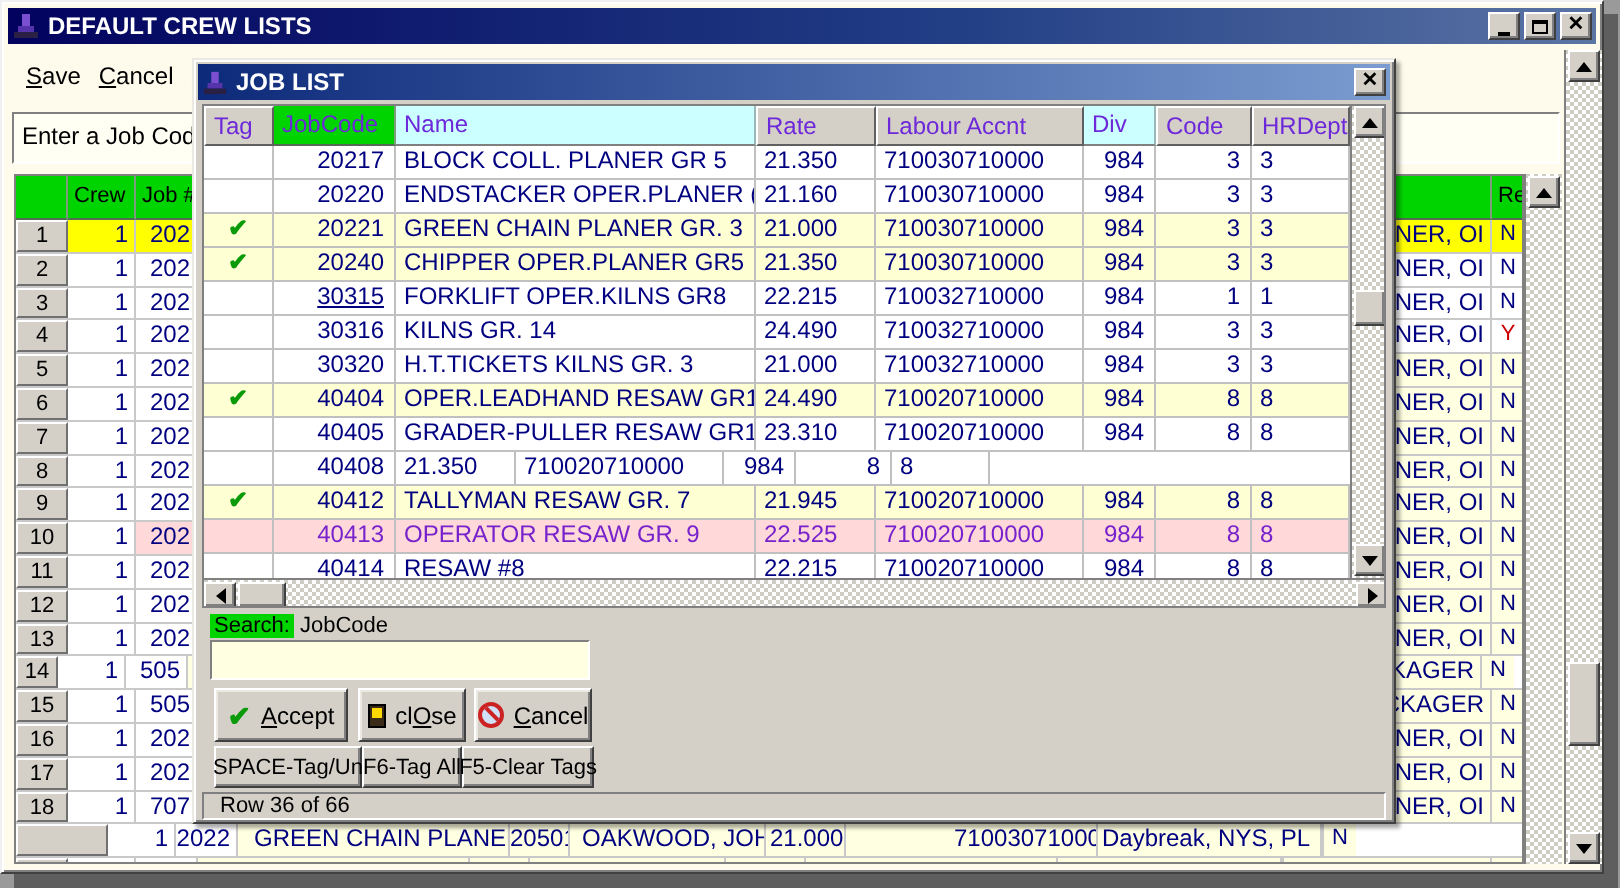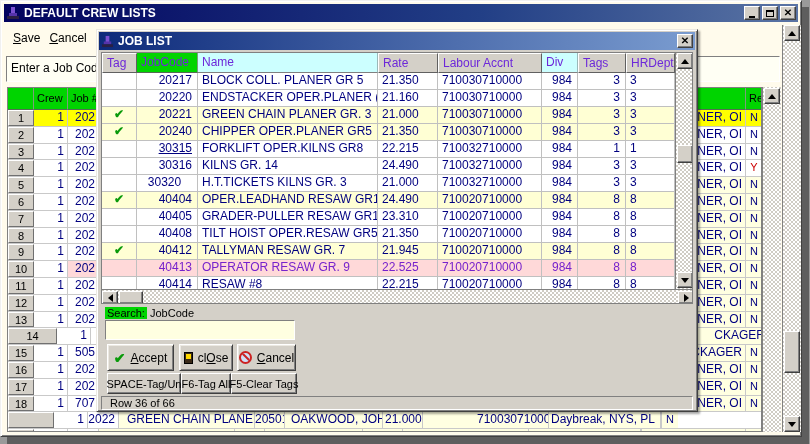--- a/index.html
+++ b/index.html
@@ -254,21 +254,21 @@
         </div>
         <div class="bgrow">
           <span class="bgc bnum" style="width: 26px;">13</span>
           <span class="bgc ar" style="width: 34px;">1</span>
           <span class="bgc ar" style="width: 31px;">202</span>
           <span class="bgc midcell" style="width: 543px; background: rgb(255, 255, 225);"></span>
           <span class="bgc ar" style="width: 104px; background: rgb(255, 255, 225);">ANER, OI</span>
           <span class="bgc" style="width: 16px; text-align: center; border-right: none; font-size: 11px; background: rgb(255, 255, 225);">N</span>
         </div>
         <div class="bgrow">
-          <span class="bgc bnum" style="width: 49px;">14</span>
+          <span class="bgc bnum" style="width: 21px;">14</span>
           <span class="bgc ar" style="width: 34px;">1</span>
           <span class="bgc ar" style="width: 31px;">505</span>
           <span class="bgc midcell" style="width: 543px; background: rgb(255, 255, 225);"></span>
           <span class="bgc ar" style="width: 104px; background: rgb(255, 255, 225);">CKAGER</span>
           <span class="bgc" style="width: 16px; text-align: center; border-right: none; font-size: 11px; background: rgb(255, 255, 225);">N</span>
         </div>
         <div class="bgrow">
           <span class="bgc bnum" style="width: 26px;">15</span>
           <span class="bgc ar" style="width: 34px;">1</span>
           <span class="bgc ar" style="width: 31px;">505</span>
@@ -362,21 +362,21 @@
     </div>
 
     <div id="dgrid">
       <div class="dhead">
         <span class="hbtn" style="width:35px">Tag</span>
         <span class="hgreen" style="width:61px">JobCode</span>
         <span class="hcyan" style="width:180px">Name</span>
         <span class="hbtn" style="width:60px">Rate</span>
         <span class="hbtn" style="width:104px">Labour Accnt</span>
         <span class="hcyan" style="width:36px">Div</span>
-        <span class="hbtn" style="width:48px">Tags</span>
+        <span class="hbtn" style="width:48px">Code</span>
         <span class="hbtn" style="width:49px">HRDept</span>
       </div>
       <div id="dlg-rows">
           <div class="drow">
             <span class="dc chk" style="width: 35px;"></span>
             <span class="dc arr" style="width: 61px;">20217</span>
             <span class="dc al" style="width: 180px;">BLOCK COLL. PLANER GR 5</span>
             <span class="dc al" style="width: 60px;">21.350</span>
             <span class="dc al" style="width: 104px;">710030710000</span>
             <span class="dc arr" style="width: 36px;">984</span>
@@ -428,21 +428,21 @@
             <span class="dc arr" style="width: 61px;">30316</span>
             <span class="dc al" style="width: 180px;">KILNS GR. 14</span>
             <span class="dc al" style="width: 60px;">24.490</span>
             <span class="dc al" style="width: 104px;">710032710000</span>
             <span class="dc arr" style="width: 36px;">984</span>
             <span class="dc arr" style="width: 48px;">3</span>
             <span class="dc al" style="width: 49px;">3</span>
           </div>
           <div class="drow">
             <span class="dc chk" style="width: 35px;"></span>
-            <span class="dc arr" style="width: 61px; text-align: center;">30320</span>
+            <span class="dc arr" style="width: 61px;">30320</span>
             <span class="dc al" style="width: 180px;">H.T.TICKETS KILNS GR. 3</span>
             <span class="dc al" style="width: 60px;">21.000</span>
             <span class="dc al" style="width: 104px;">710032710000</span>
             <span class="dc arr" style="width: 36px;">984</span>
             <span class="dc arr" style="width: 48px;">3</span>
             <span class="dc al" style="width: 49px;">3</span>
           </div>
           <div class="drow tagged">
             <span class="dc chk" style="width: 35px;">✔</span>
             <span class="dc arr" style="width: 61px;">40404</span>
@@ -459,21 +459,20 @@
             <span class="dc al" style="width: 180px;">GRADER-PULLER RESAW GR1</span>
             <span class="dc al" style="width: 60px;">23.310</span>
             <span class="dc al" style="width: 104px;">710020710000</span>
             <span class="dc arr" style="width: 36px;">984</span>
             <span class="dc arr" style="width: 48px;">8</span>
             <span class="dc al" style="width: 49px;">8</span>
           </div>
           <div class="drow">
             <span class="dc chk" style="width: 35px;"></span>
             <span class="dc arr" style="width: 61px;">40408</span>
-            <span class="dc al" style="width: 180px;">TILT HOIST OPER.RESAW GR5</span>
             <span class="dc al" style="width: 60px;">21.350</span>
             <span class="dc al" style="width: 104px;">710020710000</span>
             <span class="dc arr" style="width: 36px;">984</span>
             <span class="dc arr" style="width: 48px;">8</span>
             <span class="dc al" style="width: 49px;">8</span>
           </div>
           <div class="drow tagged">
             <span class="dc chk" style="width: 35px;">✔</span>
             <span class="dc arr" style="width: 61px;">40412</span>
             <span class="dc al" style="width: 180px;">TALLYMAN RESAW GR. 7</span>

